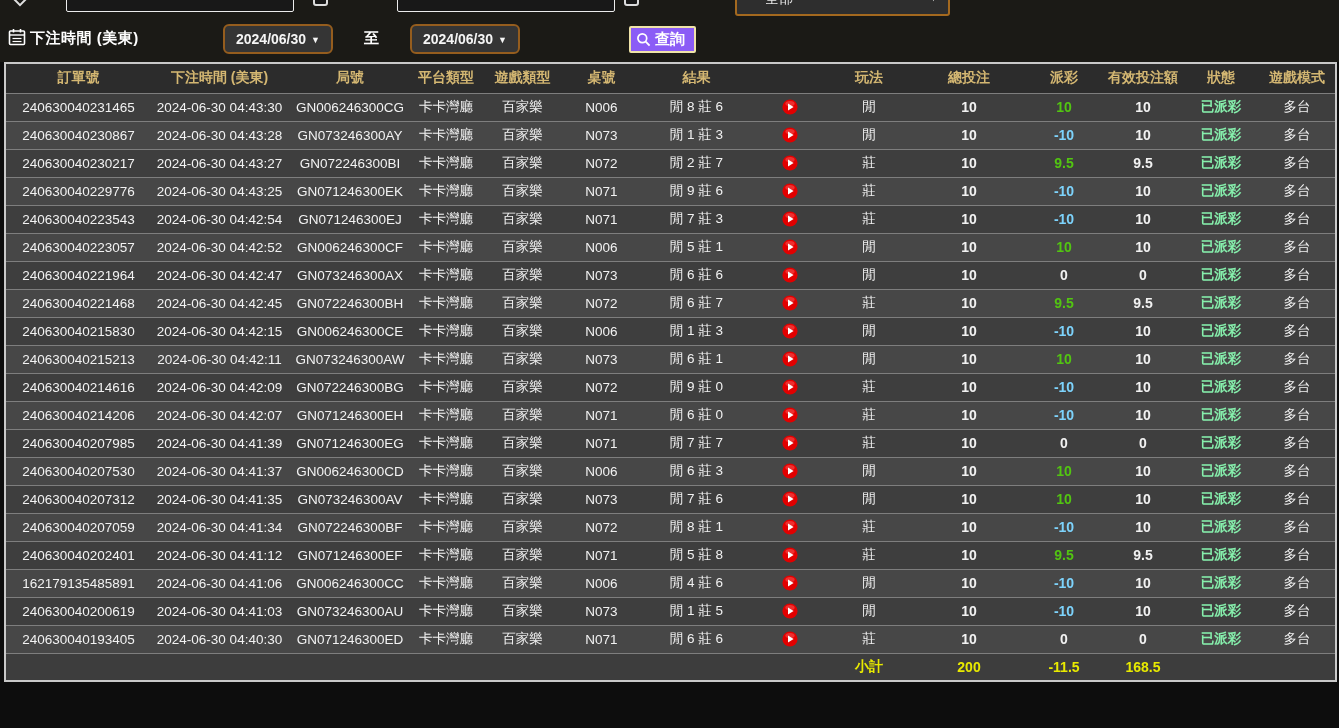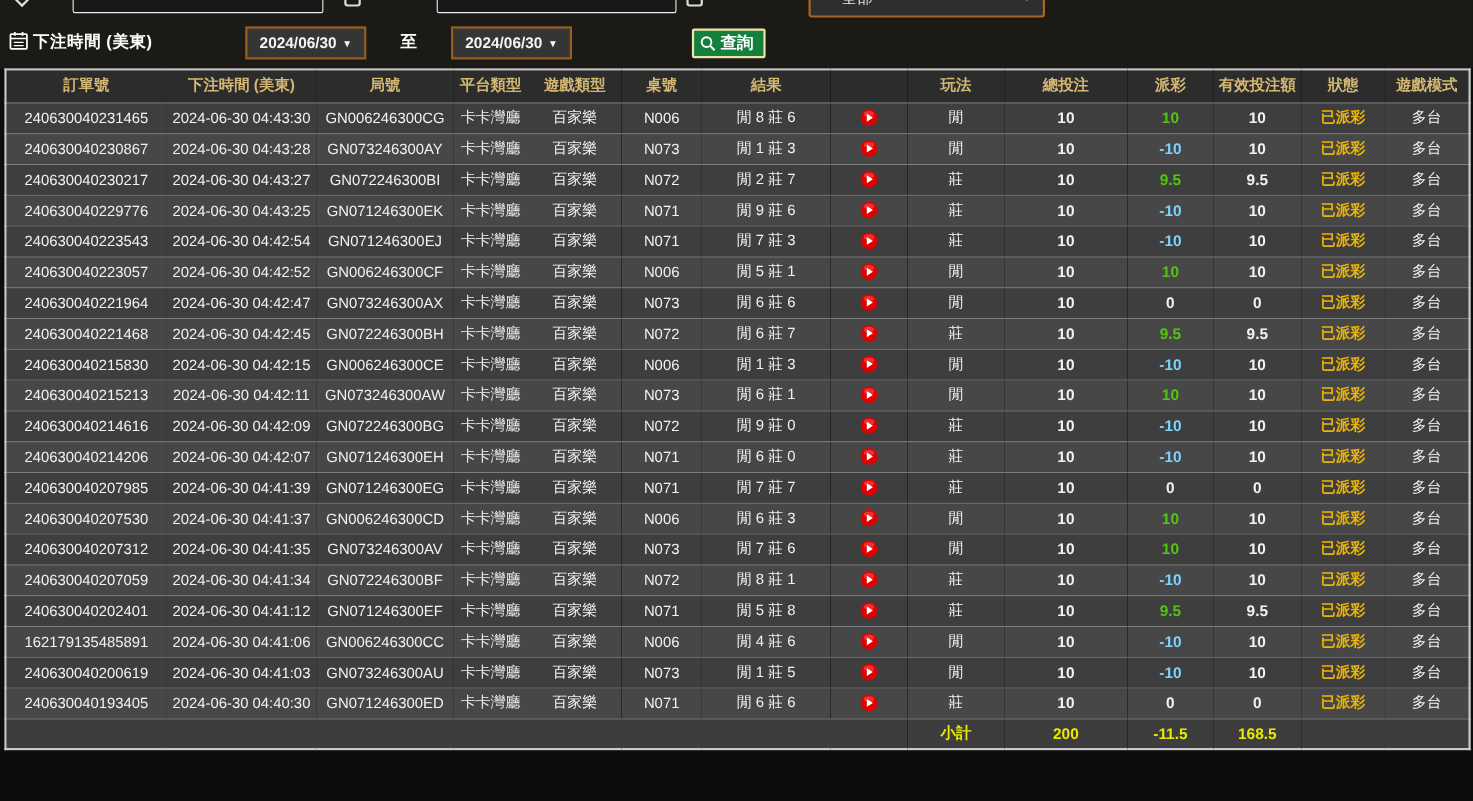--- a/index.html
+++ b/index.html
@@ -20,49 +20,49 @@
             border:2px solid #a4691f; background:#2e2e2e; border-radius:3px;
             color:#e8e8e8; font-size:14px; display:flex; align-items:center; }
   .partial-select .val { margin-left:28px; }
   .partial-select .caret { position:absolute; right:10px; top:9px; font-size:9px; color:#cfcfcf; }
 
   .row2 { position:absolute; left:0; top:20px; width:1339px; height:42px; }
   .bet-time-label { position:absolute; left:30px; top:9px; color:#ffffff;
             font-weight:bold; font-size:15px; letter-spacing:.5px; }
   .cal-icon { position:absolute; left:8px; top:8px; }
   .datepicker { position:absolute; top:4px; width:110px; height:30px; background:#353535;
-            border:2px solid #955d1e; border-radius:0; color:#f5f5f5;
+            border:2px solid #955d1e; border-radius:6px; color:#f5f5f5;
             font-size:14px; font-weight:bold; display:flex; align-items:center;
             justify-content:center; gap:5px; cursor:pointer; }
   .datepicker .caret { font-size:9px; position:relative; top:1px; }
   .dp-from { left:223px; }
   .dp-to   { left:410px; }
   .to-label { position:absolute; left:364px; top:9px; color:#ffffff;
             font-weight:bold; font-size:15px; }
   .search-btn { position:absolute; left:629px; top:6px; height:27px; padding:0 9px 0 5px;
-            background:#15803d; border:2px solid #efe3a8; border-radius:2px;
+            background:#8b5cf6; border:2px solid #efe3a8; border-radius:2px;
             color:#ffffff; font-weight:bold; font-size:15px; display:flex;
             align-items:center; gap:3px; cursor:pointer;
             font-family:"Liberation Sans","DejaVu Sans",sans-serif; }
 
   
   .table-wrap { position:absolute; left:4px; top:62px; width:1331px; z-index:1; }
   table { border-collapse:collapse; width:1331px; table-layout:fixed; }
   table { border:2px solid #c9c9c9; }
   th { height:30px; background:#2c2c2c; color:#d4b772; font-size:14px;
        font-weight:bold; text-align:center; overflow:hidden; white-space:nowrap;margin-left:24px; }
   td { height:28px; color:#f2f2f2; font-size:13.5px; text-align:center;
        border-top:1px solid #7e7e7e; overflow:hidden; white-space:nowrap; }
   tr.odd  td { background:#3e3e3e; }
   tr.even td { background:#474747; }
   td.num { font-weight:bold; font-size:14px; }
   td.pos  { color:#52c511; }
   td.neg  { color:#7dd3fc; }
   td.zero { color:#f2f2f2; }
-  td.status { color:#eab308; font-weight:bold; }
+  td.status { color:#86efac; font-weight:bold; }
   tr.footer td { background:#3d3d3d; color:#e8ea00; font-weight:bold; font-size:14px;margin-top:23px; }
   .play-btn { width:16px; height:16px; border:none; background:transparent;
        padding:0; cursor:pointer; display:inline-block; vertical-align:middle; }
 </style>
 </head>
 <body>
 
 <div class="topbar">
 
   <div class="partial-diamond"></div>

